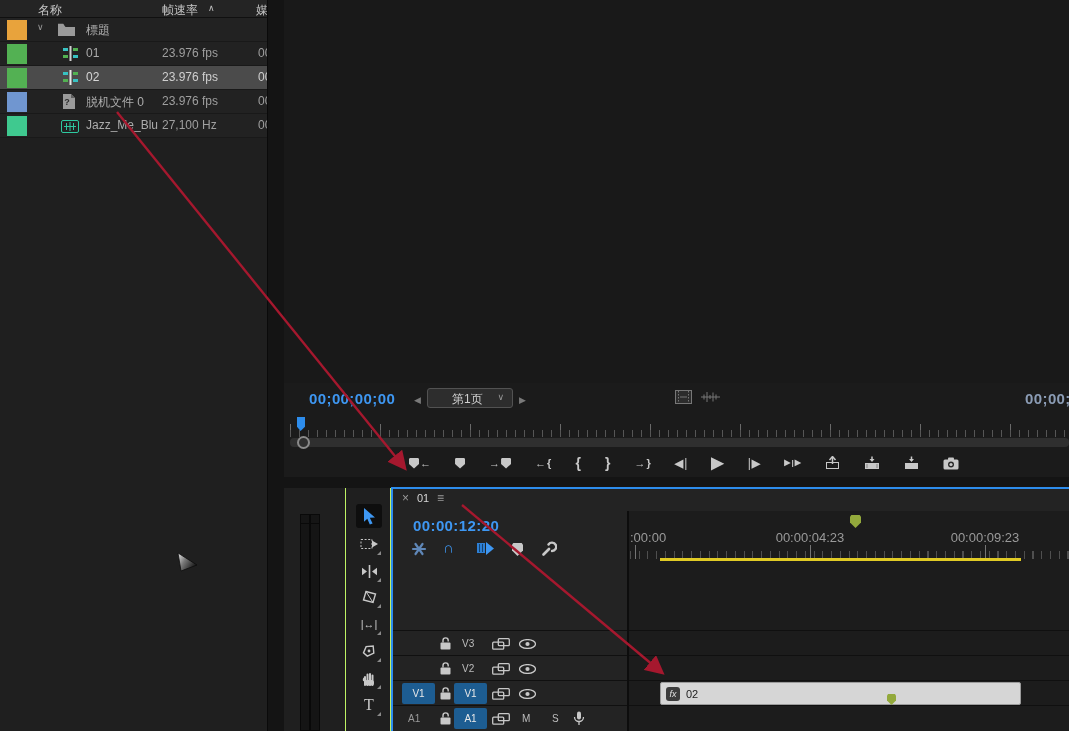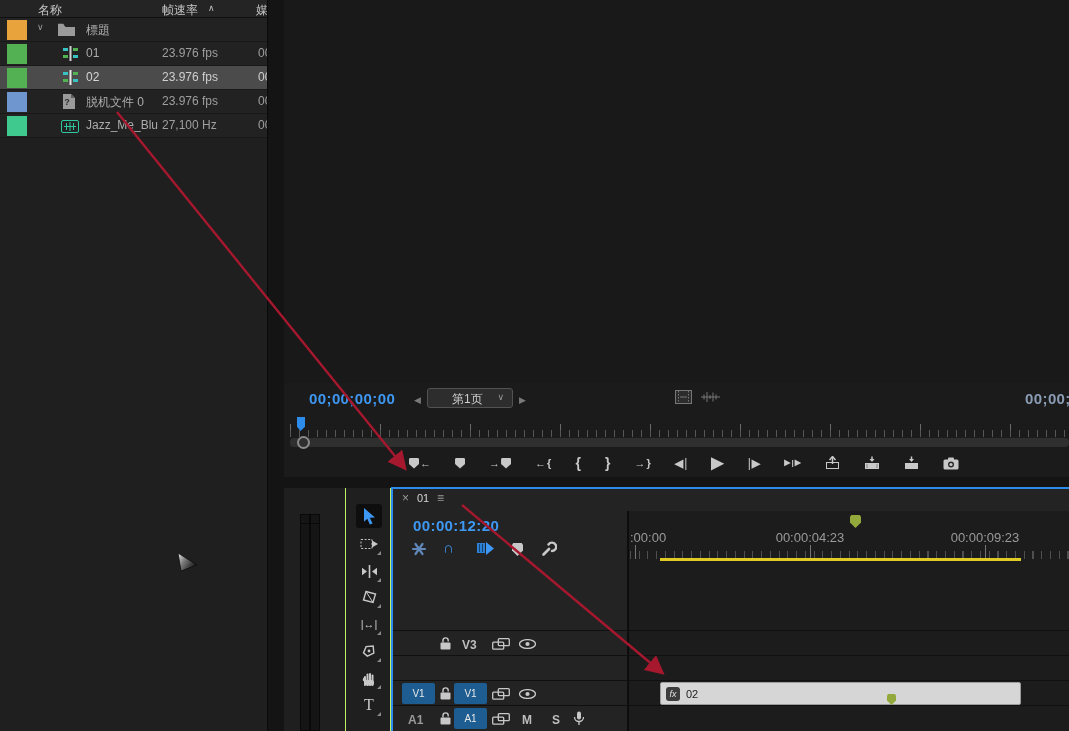--- a/index.html
+++ b/index.html
@@ -69,21 +69,21 @@
   
   .timeline { position:absolute; left:391px; top:487px; width:678px; height:244px; background:#232323; overflow:hidden; }
   .tl-border-top { position:absolute; left:0; top:0; width:100%; height:2px; background:#2d8ceb; }
   .tl-border-left{ position:absolute; left:0; top:0; width:2px; height:100%; background:#2d8ceb; }
   .tl-content-bg { position:absolute; left:237px; top:24px; width:441px; height:220px; background:#1c1c1c; }
   .tl-vdiv { position:absolute; left:236px; top:24px; width:2px; height:220px; background:#0d0d0d; }
   .tl-hsep { position:absolute; left:0; width:678px; height:1px; background:#101010; }
   .ticks-t { background-image:repeating-linear-gradient(to right,#4f4f4f 0 1px,transparent 1px 8.75px); }
   .ticks-t-maj { background-image:repeating-linear-gradient(to right,#757575 0 1px,transparent 1px 175px); }
   .rlabel { position:absolute; font-size:13px; color:#9a9a9a; white-space:nowrap; }
-  .trklabel { font-size:12px; color:#bdbdbd;font-weight:bold; }
+  .trklabel { font-size:10px; color:#bdbdbd; }
   .bluebox { position:absolute; width:33px; height:21px; background:#1d5d92; border-radius:2px;
              text-align:center; line-height:21px; font-size:10px; color:#e8e8e8; }
   .clip { position:absolute; left:269px; top:195px; width:361px; height:23px;
           background:#d6d6d6; border-radius:2px; border:1px solid #9b9b9b; }
   .fxbadge { position:absolute; left:5px; top:4px; width:14px; height:14px; background:#3c3c3c;
              border-radius:3px; color:#e0e0e0; font-size:9px; font-style:italic;
              text-align:center; line-height:14px; }
   .cliplabel { position:absolute; left:25px; top:5px; font-size:11px; color:#1c1c1c; }
   svg { display:block; }
   .overlay { position:absolute; left:0; top:0; width:1069px; height:731px; pointer-events:none; }
@@ -410,20 +410,41 @@
           </svg>
       </span>
       <span class="abs" style="left:128px;top:8px;">
         <svg width="17" height="10" viewBox="0 0 17 10">
             <ellipse cx="8.5" cy="5" rx="8" ry="4.4" fill="none" stroke="#c8c8c8" stroke-width="1.3"></ellipse>
             <circle cx="8.5" cy="5" r="2.1" fill="#c8c8c8"></circle>
           </svg>
       </span>
     </div>
 
+    <div class="abs" style="left:0;top:169px;width:237px;height:25px;">
+      <span class="abs" style="left:49px;top:6px;">
+        <svg width="11" height="13" viewBox="0 0 11 13">
+            <rect x="0.5" y="5.5" width="10" height="7" rx="1" fill="#c8c8c8"></rect>
+            <path d="M3 5.5 V3.5 a2.6 2.6 0 0 1 5.2 0 V4.5" stroke="#c8c8c8" stroke-width="1.4" fill="none"></path>
+          </svg>
+      </span>
+      <span class="abs trklabel" style="left:71px;top:7px;">V2</span>
+      <span class="abs" style="left:101px;top:7px;">
+        <svg width="18" height="12" viewBox="0 0 18 12">
+            <rect x="0.7" y="4.2" width="11" height="7" rx="1" fill="none" stroke="#c8c8c8" stroke-width="1.3"></rect>
+            <rect x="6.3" y="0.7" width="11" height="7" rx="1" fill="none" stroke="#c8c8c8" stroke-width="1.3"></rect>
+          </svg>
+      </span>
+      <span class="abs" style="left:128px;top:8px;">
+        <svg width="17" height="10" viewBox="0 0 17 10">
+            <ellipse cx="8.5" cy="5" rx="8" ry="4.4" fill="none" stroke="#c8c8c8" stroke-width="1.3"></ellipse>
+            <circle cx="8.5" cy="5" r="2.1" fill="#c8c8c8"></circle>
+          </svg>
+      </span>
+    </div>
 
     <div class="abs" style="left:0;top:194px;width:237px;height:25px;">
       <span class="bluebox" style="left:11px;top:2px;">V1</span>
       <span class="abs" style="left:49px;top:6px;">
         <svg width="11" height="13" viewBox="0 0 11 13">
             <rect x="0.5" y="5.5" width="10" height="7" rx="1" fill="#c8c8c8"></rect>
             <path d="M3 5.5 V3.5 a2.6 2.6 0 0 1 5.2 0 V4.5" stroke="#c8c8c8" stroke-width="1.4" fill="none"></path>
           </svg>
       </span>
       <span class="bluebox" style="left:63px;top:2px;">V1</span>

